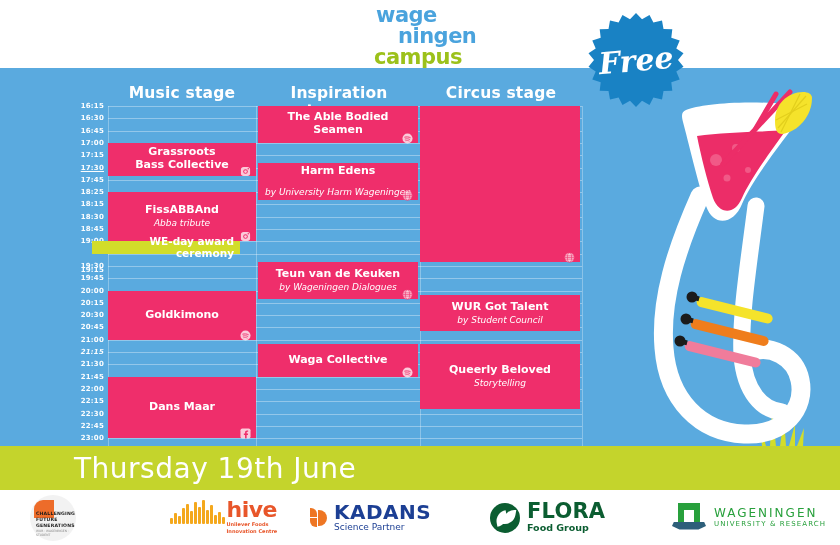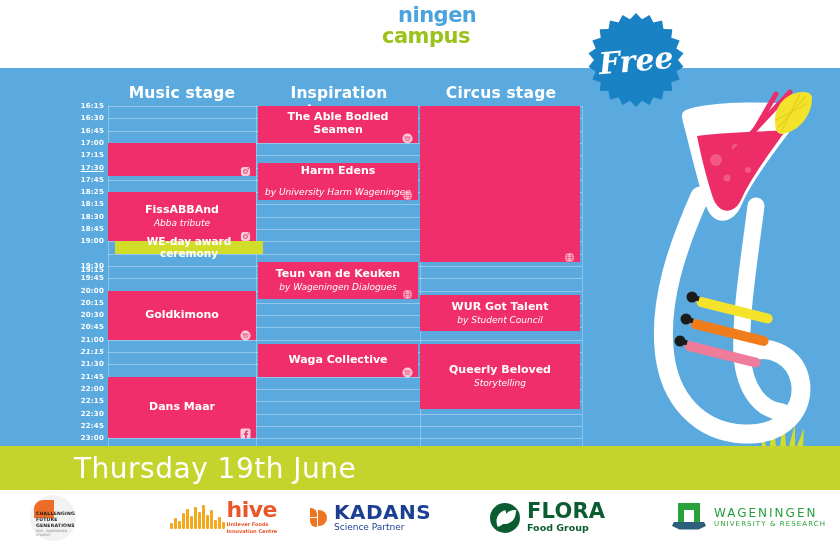--- a/index.html
+++ b/index.html
@@ -17,21 +17,21 @@
     position:absolute; left:0; top:0; width:840px; height:68px;
     background:#ffffff;
   }
   .logo {
     position:absolute; left:374px; top:5px; width:140px; height:58px;
     line-height:1.0;
     font-weight:bold; font-size:21px; letter-spacing:-0.5px;
   }
   .logo .l1 { color:#4aa3dd; display:block; text-align:left; padding-left:2px;}
   .logo .l2 { color:#4aa3dd; display:block; text-align:left; padding-left:24px;}
-  .logo .l3 { color:#9cc11a; display:block; text-align:left; padding-left:0px;margin-left:8px;}
+  .logo .l3 { color:#9cc11a; display:block; text-align:left; padding-left:0px;}
 
   
   .art { position:absolute; left:0; top:0; width:840px; height:545px; pointer-events:none; }
 
   
   .freebadge {
     position:absolute; left:575px; top:12px; width:122px; height:96px;
   }
   .freetext {
     position:absolute; left:575px; top:12px; width:122px; height:96px;
@@ -110,21 +110,21 @@
     position:absolute; left:4px; top:5px; width:20px; height:18px;
     background:#ed6c2a; border-top-left-radius:9px;
   }
   .cfg-lines {
     position:absolute; left:6px; top:16px; color:#1a1a1a; font-size:4.6px;
     font-weight:bold; line-height:1.35; text-align:left; letter-spacing:0.2px;
   }
   .cfg-sub { position:absolute; left:6px; top:34px; color:#888; font-size:3px; }
 
   .sp-hive { left:170px; }
-  .hive-wrap { display:flex; align-items:center; }
+  .hive-wrap { display:flex; align-items:flex-start; }
   .hive-bars { display:flex; align-items:flex-end; height:24px; gap:1.5px; margin-right:2px; }
   .hive-bars i { display:block; width:2.5px; background:#f4a81d; border-radius:1px;}
   .hive-txt { color:#e8562a; font-weight:bold; font-size:22px; letter-spacing:-0.5px; line-height:0.9;}
   .hive-sub { color:#e8562a; font-weight:bold; font-size:5px; line-height:1.3; margin-top:1px;}
 
   .sp-kadans { left:310px; }
   .kad-mark { position:relative; width:18px; height:22px; margin-right:6px; }
   .kad-mark .a { position:absolute; left:0; top:1px; width:7px; height:9px; background:#ee7623; border-radius:0 6px 0 0;}
   .kad-mark .b { position:absolute; left:0; top:11px; width:7px; height:9px; background:#ee7623; border-radius:0 0 0 6px;}
   .kad-mark .c { position:absolute; left:8px; top:3px; width:9px; height:16px; background:#ee7623; border-radius:0 8px 8px 0;}
@@ -204,20 +204,21 @@
       <circle cx="680" cy="341" r="5.5" fill="#1b1b1b"></circle>
       <rect x="690" y="294" width="10" height="5" fill="#1b1b1b" transform="rotate(14 690 294)"></rect>
       <rect x="684" y="316" width="10" height="5" fill="#1b1b1b" transform="rotate(14 684 316)"></rect>
       <rect x="678" y="338" width="10" height="5" fill="#1b1b1b" transform="rotate(14 678 338)"></rect>
     </g>
   </g>
 </svg>
 
 <div class="topband">
   <div class="logo">
+    <span class="l1">wage</span>
     <span class="l2">ningen</span>
     <span class="l3">campus</span>
   </div>
 </div>
 
 <svg class="freebadge" viewBox="0 0 122 96" xmlns="http://www.w3.org/2000/svg">
   <g id="burst" fill="#1982c4">
       <polygon points="61.0,1.0 67.0,7.3 74.5,2.9 78.4,10.6 87.0,8.4 88.5,16.9 97.3,17.2 96.3,25.7 104.7,28.5 101.3,36.4 108.5,41.3 103.0,48.0 108.5,54.7 101.3,59.6 104.7,67.5 96.3,70.3 97.3,78.8 88.5,79.1 87.0,87.6 78.4,85.4 74.5,93.1 67.0,88.7 61.0,95.0 55.0,88.7 47.5,93.1 43.6,85.4 35.0,87.6 33.5,79.1 24.7,78.8 25.7,70.3 17.3,67.5 20.7,59.6 13.5,54.7 19.0,48.0 13.5,41.3 20.7,36.4 17.3,28.5 25.7,25.7 24.7,17.2 33.5,16.9 35.0,8.4 43.6,10.6 47.5,2.9 55.0,7.3" fill="#1982c4"></polygon>
     </g>
 </svg>
@@ -285,38 +286,39 @@
       <div class="gridline" style="top: 357.8px;"></div>
       <div class="timelabel" style="top: 366.1px;">23:00</div>
       <div class="gridline" style="top: 370.1px;"></div>
       <div class="collineleft" style="left: 108px;"></div>
       <div class="collineleft" style="left: 256px;"></div>
       <div class="collineleft" style="left: 420px;"></div>
       <div class="collineleft" style="left: 582px;"></div>
     </div>
   <div id="event-layer">
       <div class="block" style="left: 108px; top: 74.9px; width: 148px; height: 32.8px;">
+        <div class="t">Grassroots<br>Bass Collective</div>
         <span class="badge-ico"><svg viewBox="0 0 24 24" width="11" height="11">
             <rect x="2" y="2" width="20" height="20" rx="6" fill="#fff"></rect>
             <circle cx="12" cy="12" r="5" fill="#ef2e6b"></circle>
             <circle cx="12" cy="12" r="3" fill="#fff"></circle>
             <circle cx="18" cy="6" r="1.6" fill="#ef2e6b"></circle>
           </svg></span>
       </div>
       <div class="block" style="left: 108px; top: 124.1px; width: 148px; height: 49.2px;">
         <div class="t">FissABBAnd</div>
         <div class="s">Abba tribute</div>
         <span class="badge-ico"><svg viewBox="0 0 24 24" width="11" height="11">
             <rect x="2" y="2" width="20" height="20" rx="6" fill="#fff"></rect>
             <circle cx="12" cy="12" r="5" fill="#ef2e6b"></circle>
             <circle cx="12" cy="12" r="3" fill="#fff"></circle>
             <circle cx="18" cy="6" r="1.6" fill="#ef2e6b"></circle>
           </svg></span>
       </div>
-      <div class="block ceremony" style="left: 115px; top: 173.3px; width: 148px; height: 12.3px;">
+      <div class="block ceremony" style="left: 92px; top: 173.3px; width: 148px; height: 12.3px; text-align: right;">
         <div class="t">WE-day award ceremony</div>
       </div>
       <div class="block" style="left: 108px; top: 222.5px; width: 148px; height: 49.2px;">
         <div class="t">Goldkimono</div>
         <span class="badge-ico"><svg viewBox="0 0 24 24" width="11" height="11">
             <circle cx="12" cy="12" r="11" fill="#fff"></circle>
             <path d="M6 9c4-1 9-.6 12 1" stroke="#ef2e6b" stroke-width="2" fill="none" stroke-linecap="round"></path>
             <path d="M7 13c3.5-.9 7.5-.5 10 1" stroke="#ef2e6b" stroke-width="1.7" fill="none" stroke-linecap="round"></path>
             <path d="M8 16.6c3-.7 5.8-.4 7.6.8" stroke="#ef2e6b" stroke-width="1.4" fill="none" stroke-linecap="round"></path>
           </svg></span>

